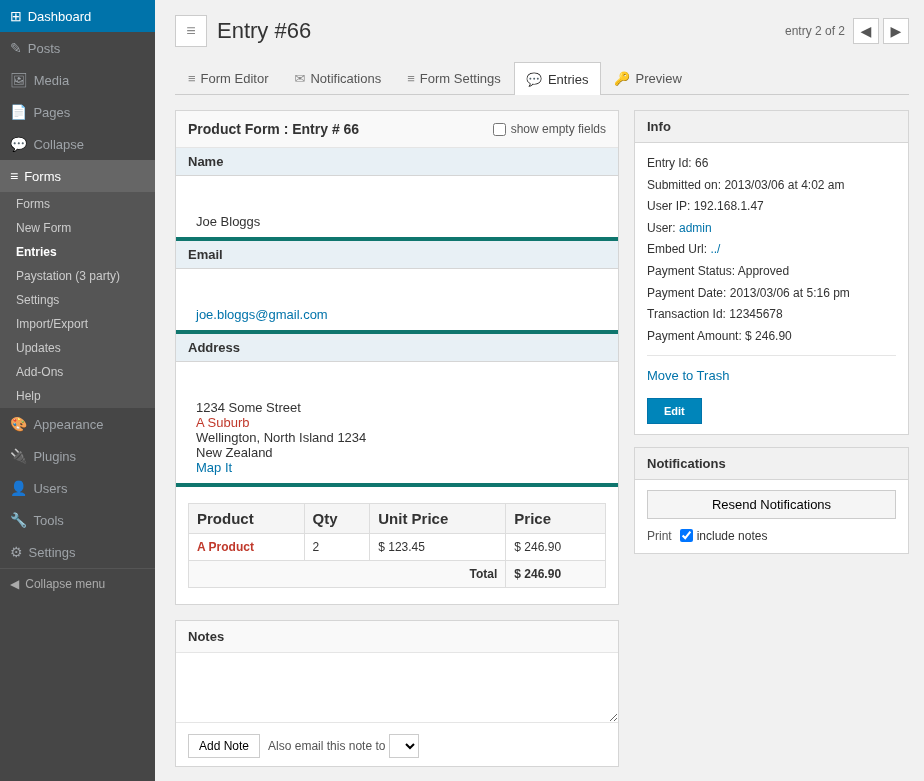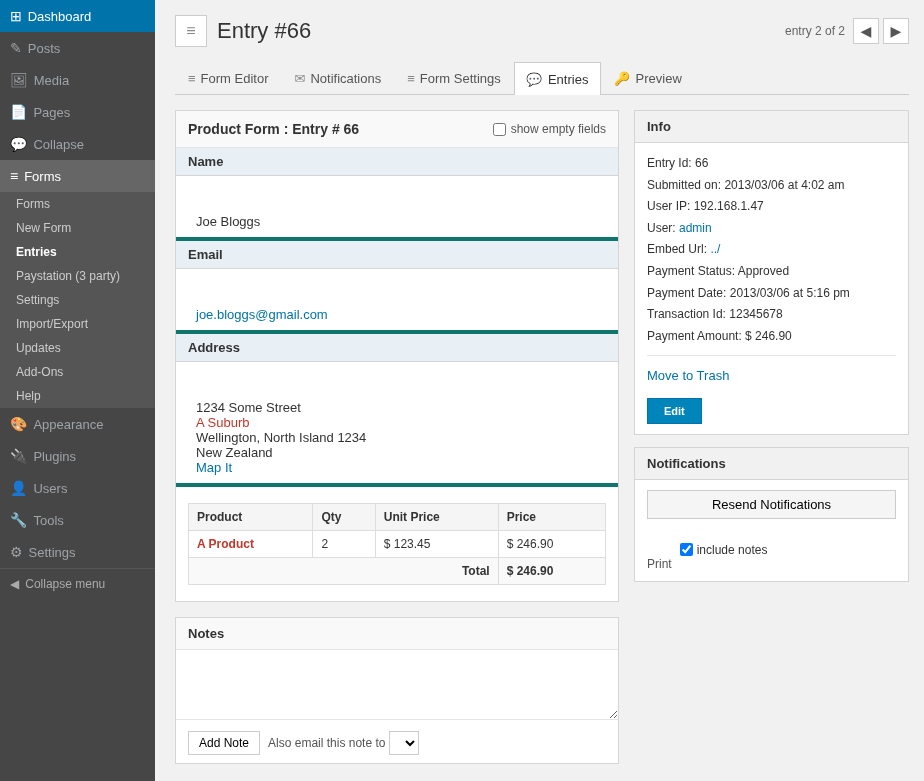--- a/index.html
+++ b/index.html
@@ -54,21 +54,21 @@
     .show-empty-fields input { }
 
     .field-section { }
     .field-label-row { padding: 6px 12px; background: #e8f0f5; font-weight: bold; font-size: 13px; color: #333; border-bottom: 1px solid #d5d5d5; }
     .field-value-row { padding: 8px 12px 8px 20px; border-bottom: 4px solid #0f766e; margin-top: 30px; }
     .field-value { color: #333; }
     .map-link { color: #0073aa; text-decoration: none; }
 
     
     .order-table { width: 100%; border-collapse: collapse; margin: 8px 12px; width: calc(100% - 24px); }
-    .order-table th { background: #f5f5f5; border: 1px solid #ddd; padding: 6px 8px; text-align: left; font-size: 12px; }
+    .order-table th { background: #f5f5f5; border: 1px solid #ddd; padding: 6px 8px; text-align: left; font-size: 15px; }
     .order-table td { border: 1px solid #ddd; padding: 6px 8px; font-size: 12px; }
     .order-table .product-link { color: #c0392b; font-weight: bold; text-decoration: none; }
     .order-table .total-row td { background: #f9f9f9; font-weight: bold; }
     .order-section-wrapper { padding: 8px 0; }
 
     
     .notes-box { background: #fff; border: 1px solid #d5d5d5; }
     .notes-box-header { padding: 8px 12px; background: #f9f9f9; border-bottom: 1px solid #e5e5e5; font-weight: bold; }
     .notes-textarea { width: 100%; padding: 8px; border: none; border-bottom: 1px solid #e5e5e5; resize: vertical; min-height: 70px; font-size: 12px; outline: none; }
     .notes-footer { display: flex; align-items: center; gap: 8px; padding: 8px 12px; }
@@ -87,21 +87,21 @@
     .move-to-trash { color: #c0392b; text-decoration: none; font-size: 13px; cursor: pointer; display: inline-block; margin-bottom: 10px; }
     .edit-btn { background: #0085ba; color: #fff; border: 1px solid #0073aa; padding: 6px 16px; cursor: pointer; font-size: 11px; font-weight: bold; }
 
     
     .notif-panel { background: #fff; border: 1px solid #d5d5d5; }
     .notif-panel-header { padding: 8px 12px; background: #f1f1f1; border-bottom: 1px solid #d5d5d5; font-weight: bold; font-size: 13px; }
     .notif-panel-body { padding: 10px 12px; }
     .notif-checkbox-row { display: flex; align-items: center; gap: 6px; margin-bottom: 10px; font-size: 12px; }
     .resend-btn { width: 100%; padding: 6px 10px; background: #f5f5f5; border: 1px solid #ccc; cursor: pointer; font-size: 13px; text-align: center; margin-bottom: 10px; }
     .print-row { display: flex; align-items: center; gap: 8px; font-size: 12px; }
-    .print-link { color: #555; text-decoration: none; cursor: pointer; margin-top: 28px; }
+    .print-link { color: #555; text-decoration: none; cursor: pointer; }
     .include-notes-check { display: flex; align-items: center; gap: 4px; }
 
     .divider { height: 1px; background: #e5e5e5; margin: 8px 0; }
   </style>
 </head>
 <body>
 
 <div class="app-container">
 
   <div class="sidebar">

